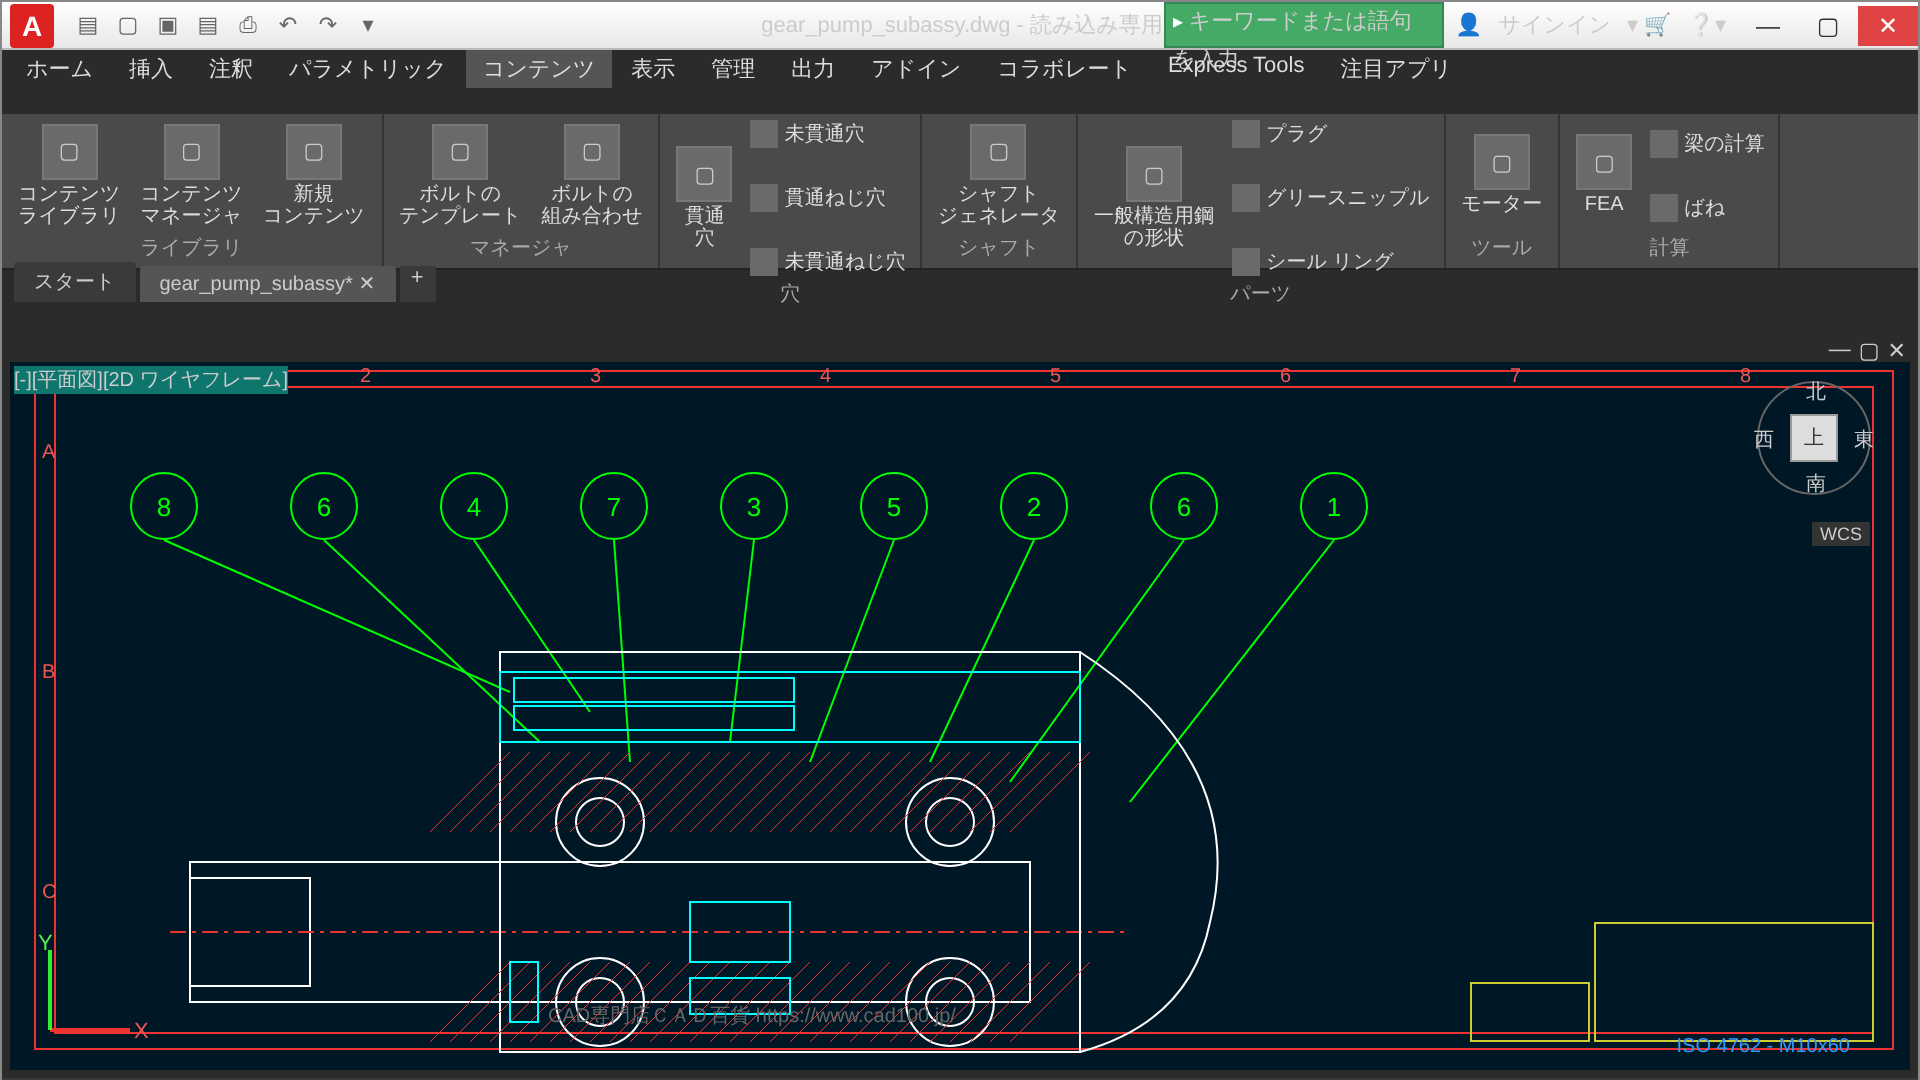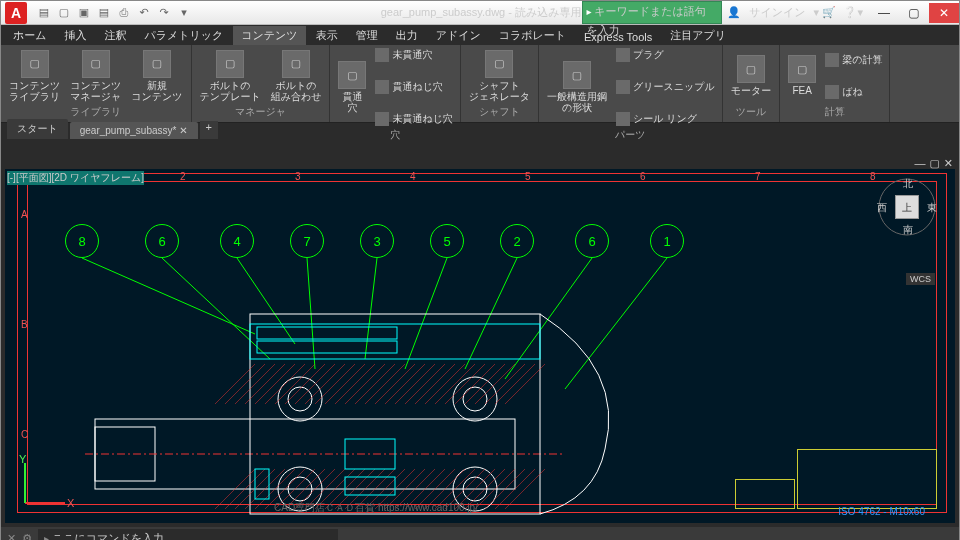--- a/index.html
+++ b/index.html
@@ -8,21 +8,21 @@
 .titlebar{height:24px;background:linear-gradient(#fff,#e8e8e8);display:flex;align-items:center;border-bottom:1px solid #bbb}
 .app-icon{width:22px;height:22px;background:#d22;margin:0 4px;border-radius:2px;display:flex;align-items:center;justify-content:center;color:#fff;font-weight:bold;font-size:14px}
 .qat{display:flex;gap:2px;margin-left:4px}
 .qat-btn{width:18px;height:18px;display:flex;align-items:center;justify-content:center;color:#666;cursor:pointer}
 .title-text{flex:1;text-align:right;color:#444;font-size:12px}
 .search-box{width:140px;height:23px;background:#4a6;border:1px solid #385;padding:0 4px;color:#fff;font-size:10px;line-height:18px}
 .title-right{display:flex;gap:8px;align-items:center;margin:0 6px;color:#555}
 .win-btns{display:flex}
 .win-btn{width:30px;height:20px;display:flex;align-items:center;justify-content:center;font-size:12px;color:#333;cursor:pointer}
 .win-close{background:#e04343;color:#fff}
-.menubar{height:20px;background:#2b2b2b;display:flex;align-items:flex-end;padding:0 4px;gap:2px}
+.menubar{height:32px;background:#2b2b2b;display:flex;align-items:flex-start;padding:0 4px;gap:2px}
 .menu-item{padding:2px 8px;color:#ddd;cursor:pointer;font-size:11px}
 .menu-item.active{background:#555}
 .ribbon{height:78px;background:#4a4a4a;display:flex;border-bottom:1px solid #222}
 .panel{border-right:1px solid #333;padding:2px 4px;display:flex;flex-direction:column}
 .panel-body{flex:1;display:flex;gap:2px;align-items:center}
 .panel-title{text-align:center;color:#aaa;font-size:10px;padding:1px}
 .big-btn{display:flex;flex-direction:column;align-items:center;gap:2px;padding:2px 4px;cursor:pointer}
 .big-btn .icon{width:28px;height:28px;background:#6a6a6a;border:1px solid #777;display:flex;align-items:center;justify-content:center}
 .big-btn .lbl{font-size:10px;color:#ddd;text-align:center;line-height:11px}
 .small-stack{display:flex;flex-direction:column;gap:16px}
@@ -31,21 +31,21 @@
 .filetabs{height:22px;background:#2b2b2b;display:flex;align-items:end;padding:16px 6px;gap:2px}
 .filetab{padding:3px 10px;background:#3a3a3a;color:#ccc;font-size:10px;cursor:pointer;border-radius:2px 2px 0 0}
 .filetab.active{background:#555}
 .filetab-add{width:18px;height:18px;background:#3a3a3a;color:#ccc;text-align:center;cursor:pointer}
 .viewport-area{position:relative;height:372px;background:#2b2b2b}
 .view-label{position:absolute;top:16px;left:6px;color:#ccc;font-size:10px;background:#0f766e;z-index:5}
 .canvas{position:absolute;inset:14px 4px 4px 4px;background:#001826;overflow:hidden}
 .viewcube{position:absolute;top:8px;right:18px;width:60px;height:60px;z-index:10}
 .cube-face{position:absolute;top:18px;left:18px;width:24px;height:24px;background:#ddd;color:#333;text-align:center;line-height:24px;font-size:10px;border:1px solid #999}
 .cube-dir{position:absolute;color:#ccc;font-size:10px}
-.wcs-label{position:absolute;top:104px;right:20px;background:#333;color:#ccc;padding:1px 4px;font-size:9px;z-index:10}
+.wcs-label{position:absolute;top:80px;right:20px;background:#333;color:#ccc;padding:1px 4px;font-size:9px;z-index:10}
 .ucs{position:absolute;bottom:10px;left:10px;z-index:10}
 .frame-red{position:absolute;border:1px solid #e33}
 .frame-yel{position:absolute;border:1px solid #cc3}
 .ruler-text{position:absolute;color:#e55;font-size:10px}
 .balloon{position:absolute;width:34px;height:34px;border:1px solid #0f0;border-radius:50%;color:#0f0;display:flex;align-items:center;justify-content:center;font-size:13px}
 .leader{stroke:#0f0;stroke-width:1;fill:none}
 .part-line{stroke:#fff;stroke-width:1;fill:none}
 .part-cyan{stroke:#0ff;stroke-width:1;fill:none}
 .hatch{stroke:#e33;stroke-width:0.5;fill:none}
 .cmdline{height:22px;background:#3a3a3a;display:flex;align-items:center;padding:0 6px;gap:6px}

